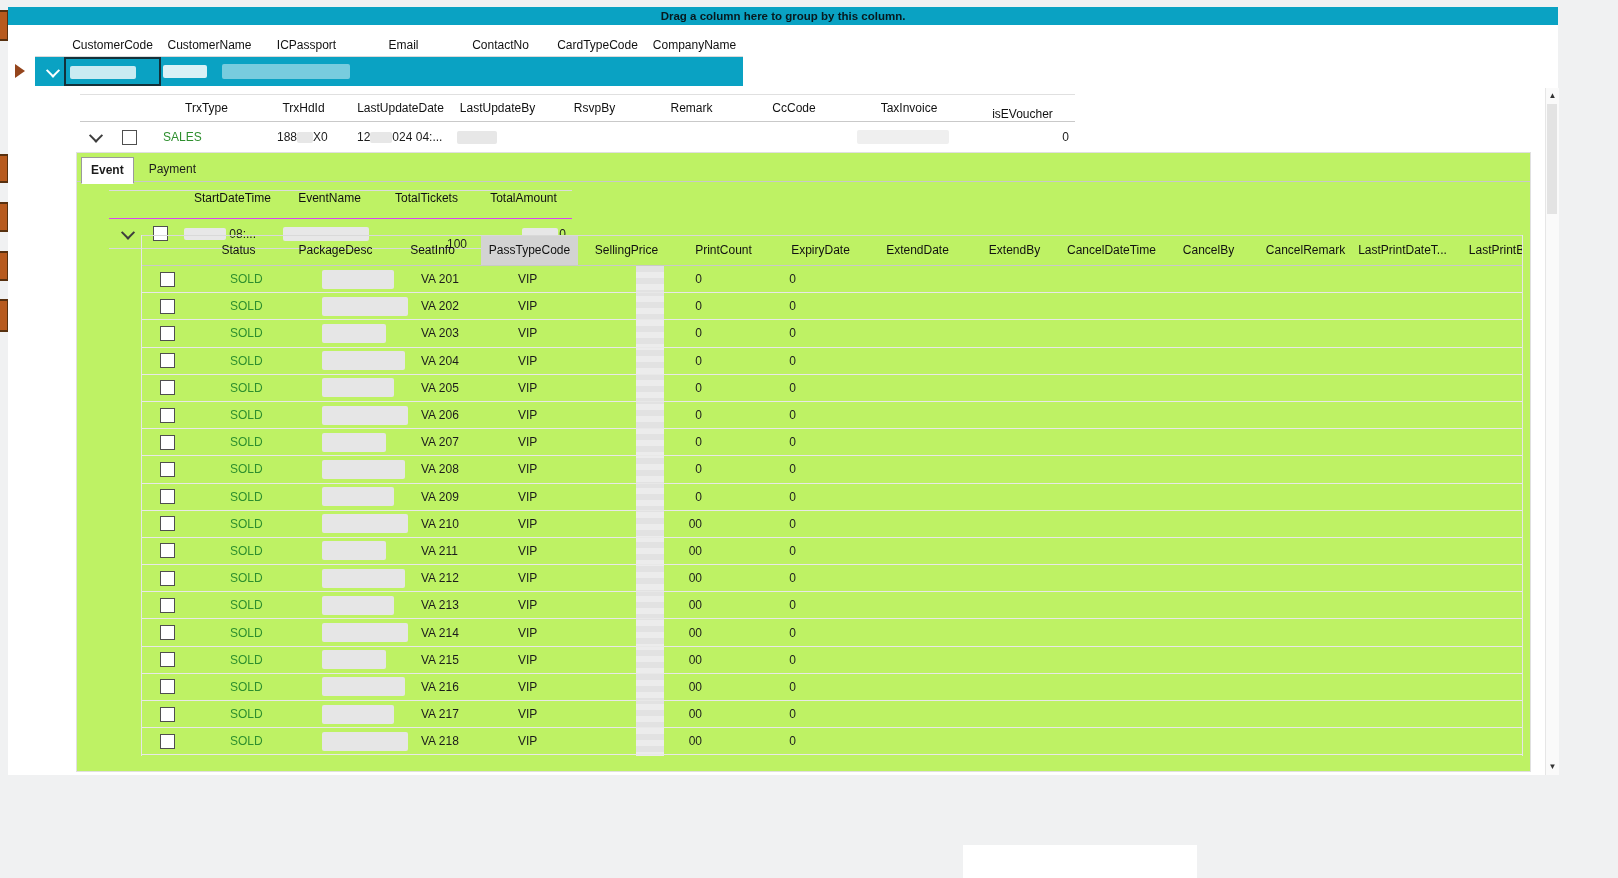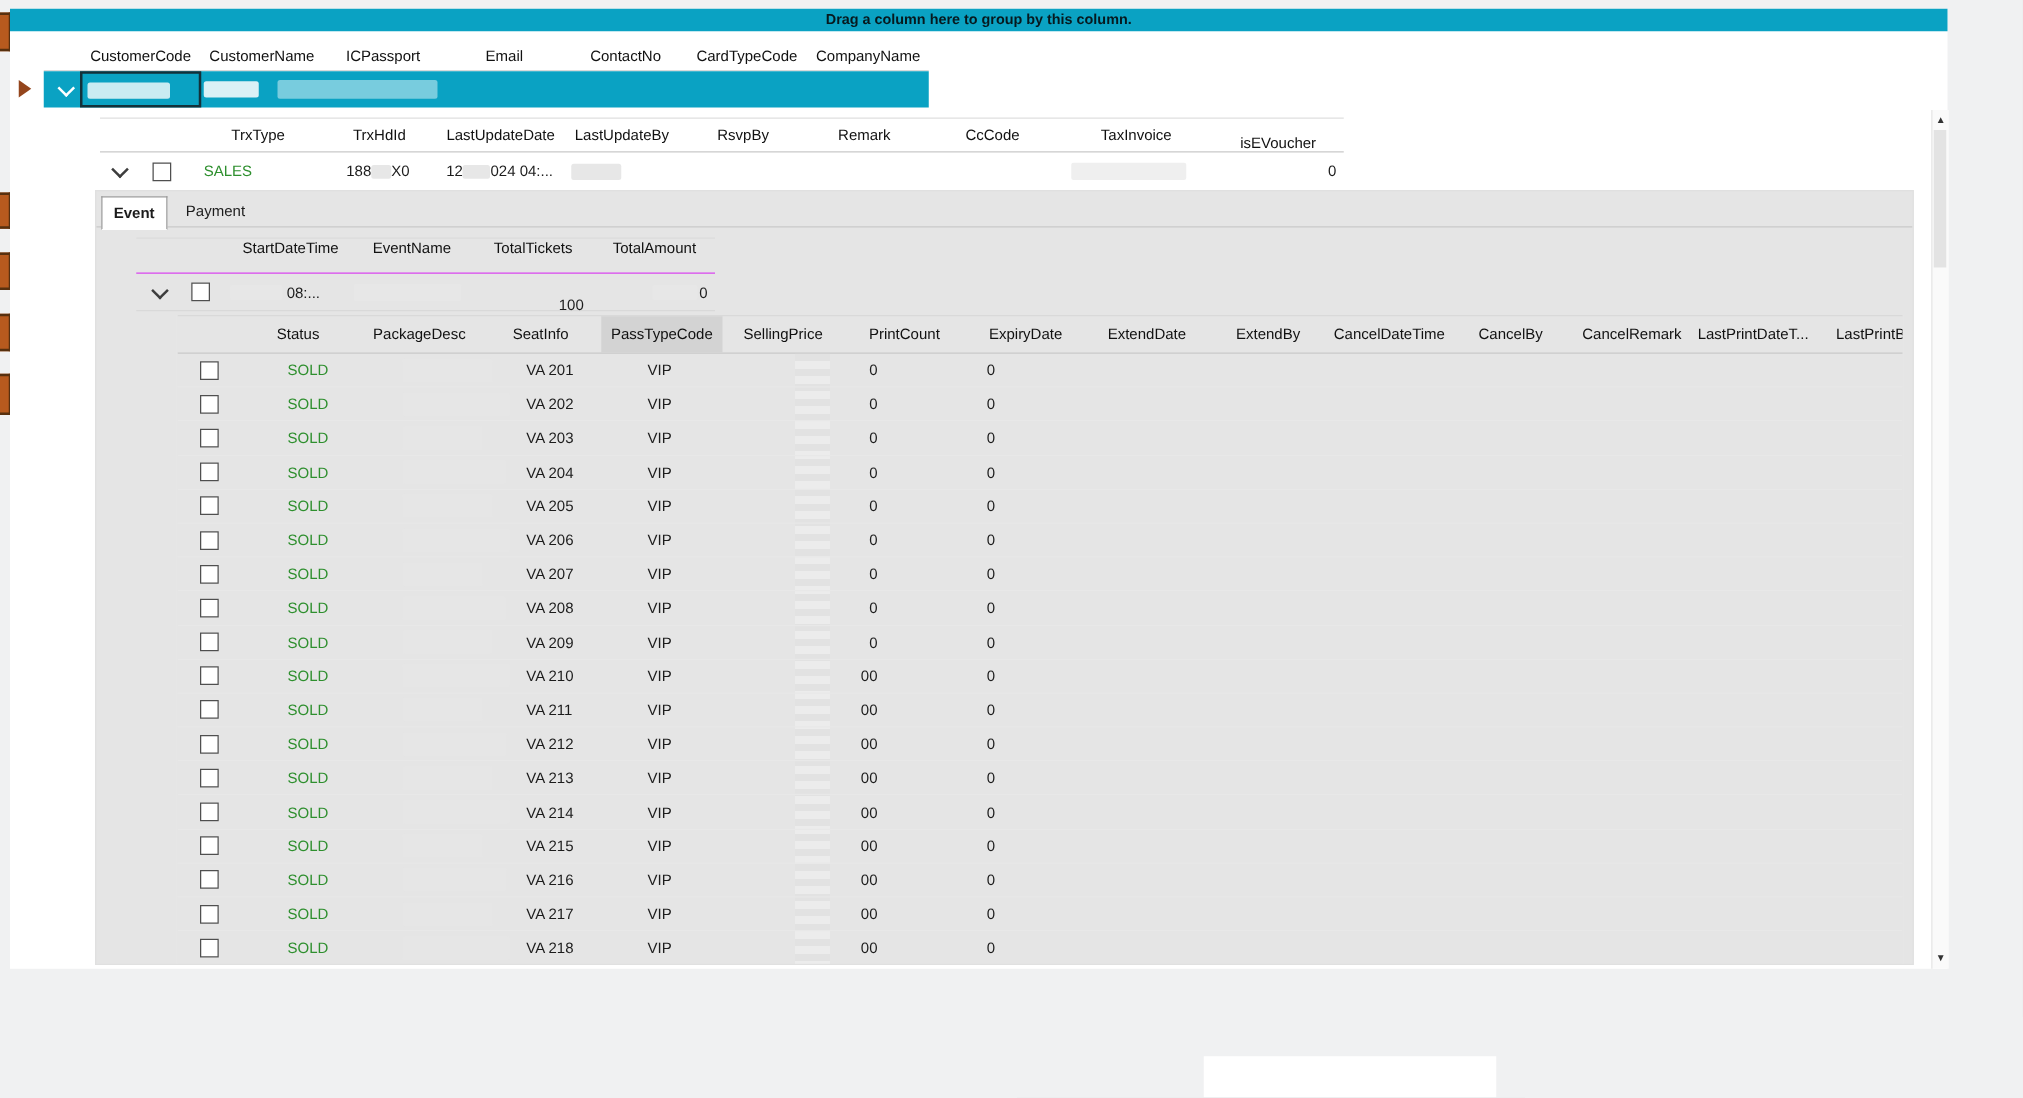--- a/index.html
+++ b/index.html
@@ -47,37 +47,37 @@
   .trx .hdr-cell:nth-child(11){width:105px;margin-top:12px;}
   .trx .drow{display:flex;height:30px;align-items:center;border-bottom:5px solid #3b82f6;}
   .trx .c{width:97px;flex:none;white-space:nowrap;overflow:hidden;}
   .trx .c.w8{width:108px;} .trx .c.w9{width:122px;} .trx .c.w10{width:105px;}
   .trx .exp{width:32px;flex:none;display:flex;justify-content:center;}
   .trx .cbc{width:46px;flex:none;display:flex;padding-left:0;}
   .trx .cbc .cb{margin-left:10px;}
 
   
   .panel{position:absolute;left:68px;top:145px;width:1455px;height:620px;border:1px solid #e0e0e0;
-         box-sizing:border-box;overflow:hidden;background:#e5e5e5;}
+         box-sizing:border-box;overflow:hidden;background:#bef264;}
   .tabs{position:absolute;left:4px;top:4px;display:flex;z-index:2;}
   .tab{padding:0 9px;line-height:24px;height:24px;color:#1c1c1c;margin-right:6px;}
   .tab.sel{background:#fff;border:1px solid #9a9a9a;border-bottom:1px solid #fff;font-weight:bold;height:25px;}
   .tabline{position:absolute;left:0;top:28px;width:100%;height:1px;background:#c9c9c9;z-index:1;}
 
   
   .event{position:absolute;left:32px;top:37px;width:463px;}
   .event .hrow{display:flex;height:27px;align-items:flex-start;border-top:1px solid #dcdcdc;border-bottom:1px solid #d946ef;}
   .event .pad1{width:37px;flex:none;} .event .pad2{width:38px;flex:none;}
   .event .drow{display:flex;height:29px;align-items:center;border-bottom:1px solid #d9d9d9;}
   .event .exp{width:37px;flex:none;display:flex;justify-content:center;}
   .event .cbc{width:38px;flex:none;display:flex;} .event .cbc .cb{margin-left:7px;}
   .event .c{width:97px;flex:none;white-space:nowrap;overflow:hidden;}
 
   
-  .tickets{position:absolute;left:64px;top:99px;width:1382px;height:521px;
+  .tickets{position:absolute;left:64px;top:82px;width:1382px;height:521px;
            border-left:1px solid #e6e6e6;border-right:1px solid #e6e6e6;box-sizing:border-box;overflow:hidden;}
   .t-header{display:flex;height:29px;align-items:center;border-top:1px solid #d9d9d9;border-bottom:1px solid #c9c9c9;
             width:1410px;}
   .t-header .pad{width:48px;flex:none;}
   .t-header .hdr-cell{height:29px;line-height:29px;flex:none;}
   .t-header .hdr-cell.hl{background:#d3d3d3;}
   .t-body{position:relative;width:100%;height:492px;overflow:hidden;}
   .sell-strip{position:absolute;left:494px;top:0;width:28px;height:100%;z-index:1;
               background:repeating-linear-gradient(0deg,#ececec 0 6px,#e2e2e2 6px 12px);}
   .t-row{display:flex;height:27.2px;align-items:center;border-bottom:1px solid #e8e8e8;box-sizing:border-box;position:relative;z-index:2;}

